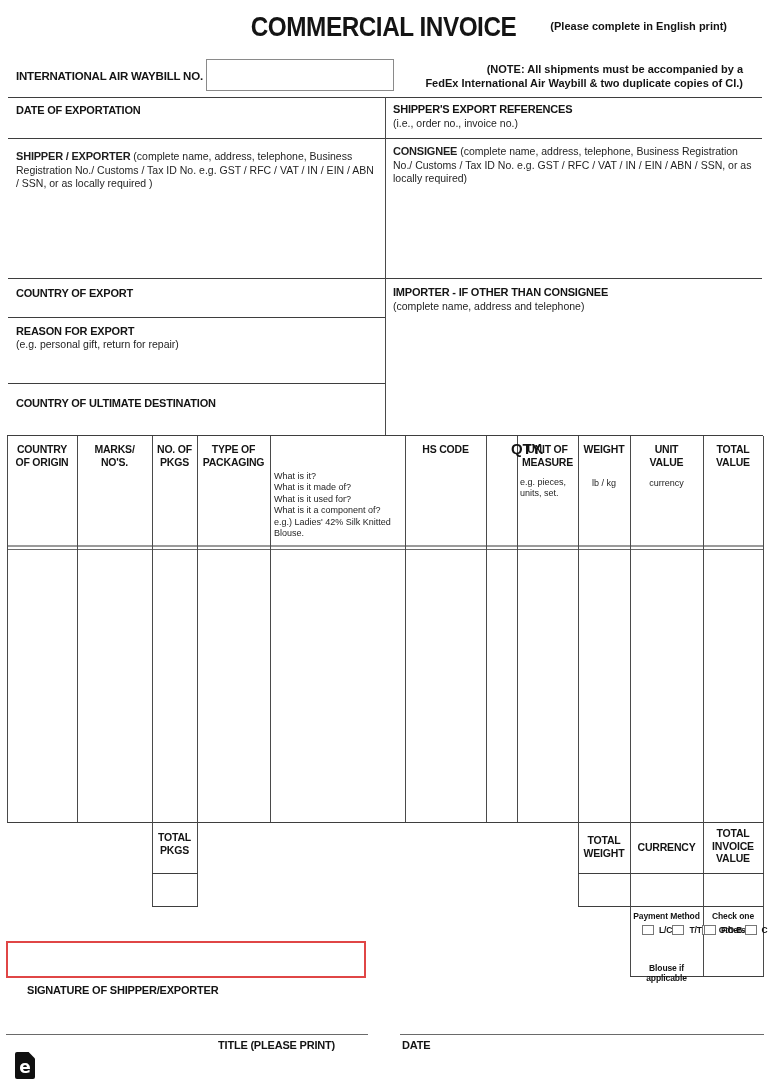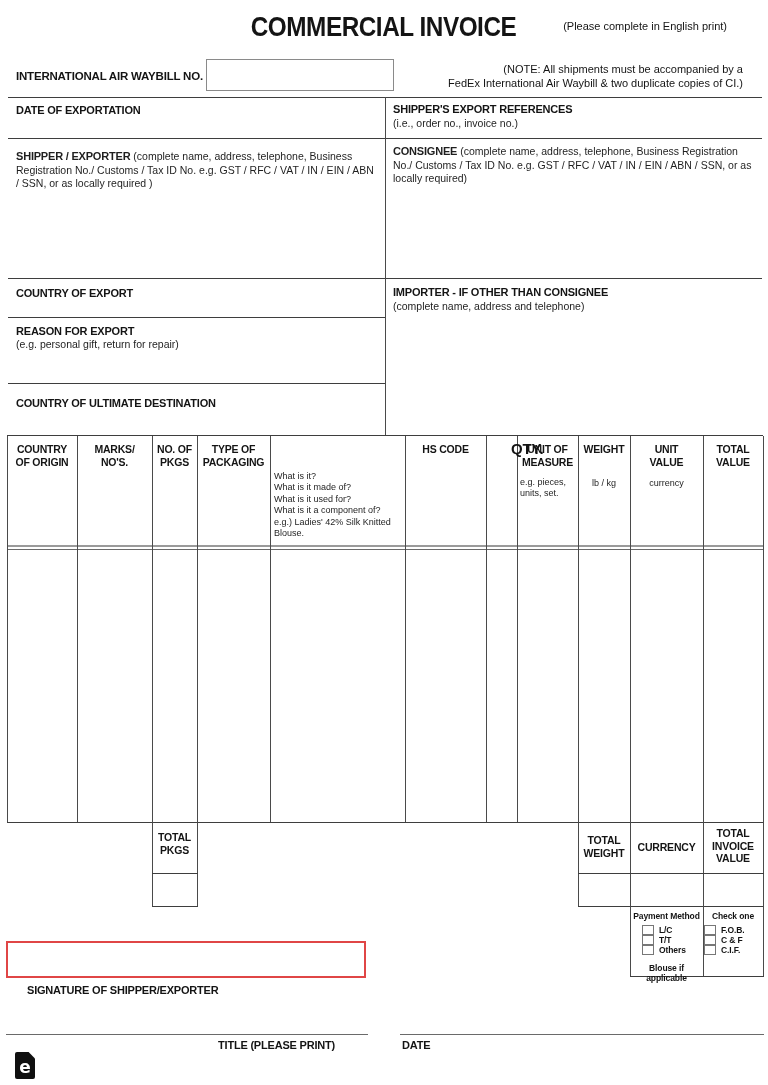--- a/index.html
+++ b/index.html
@@ -12,38 +12,38 @@
   .abs { position:absolute; }
   
   .hl { position:absolute; height:1px; background:#3e3e3e; }
   .vl { position:absolute; width:1px;  background:#4a4a4a; }
   .hl.gray { background:#9a9a9a; height:2px; }
   .hl.soft { background:#6a6a6a; }
   
   .title { position:absolute; left:0; right:0; top:12px; text-align:center;
            font-size:27px; font-weight:bold; letter-spacing:-0.5px; white-space:nowrap; }
   .title span { display:inline-block; transform:scaleX(0.9); }
-  .small { font-size:11px; line-height:14px; }
+  .small { font-size:11px; line-height:14px;font-weight:bold; }
   .lbl  { position:absolute; font-weight:bold; font-size:11px; letter-spacing:-0.2px; line-height:13px; }
   .hint { position:absolute; font-size:10.5px; line-height:13px; color:#1e1e1e; }
   .para { position:absolute; font-size:10.5px; line-height:13.5px; color:#1e1e1e; }
   .para b { font-size:11px; letter-spacing:-0.2px; }
   .pre { white-space: pre-line; }
   .right { text-align:right; }
   .th { position:absolute; top:443px; text-align:center; font-weight:bold; font-size:10.5px;
         line-height:12.5px; letter-spacing:-0.2px; white-space:pre-line; }
   .thhint { position:absolute; font-size:9px; line-height:11.4px; white-space:pre-line; color:#1e1e1e; }
   .tot { position:absolute; text-align:center; font-weight:bold; font-size:10.5px;
          line-height:13px; letter-spacing:-0.2px; white-space:pre-line; }
   .box { position:absolute; border:1px solid #8a8a8a; background:#fff; }
   .redbox { position:absolute; border:2px solid #e04646; background:transparent; }
   .fill { position:absolute; cursor:text; }
   
   .pm-title { position:absolute; font-weight:bold; font-size:8.5px; text-align:center; letter-spacing:-0.1px; }
-  .pm-rows { position:absolute; display:flex; flex-direction:column; }
+  .pm-rows { position:absolute; display:flex; flex-direction:row;align-items:center; }
   .pm-row { display:flex; align-items:center; height:10px; }
   .pm-row + .pm-row { margin-top:0; }
   .cb { width:12px; height:10px; border:1px solid #777; background:#fff; display:inline-block; margin-top:-1px; }
   .cb-label { font-weight:bold; font-size:8.5px; margin-left:5px; white-space:nowrap; letter-spacing:-0.1px; }
   
   .elogo { position:absolute; left:15px; top:1052px; width:20px; height:27px; background:#101010;
            clip-path: polygon(0 0, 68% 0, 100% 24%, 100% 100%, 0 100%); border-radius:2px;
            display:flex; align-items:center; justify-content:center; }
   .elogo span { color:#fff; font-weight:bold; font-size:17px; font-family:"DejaVu Sans", sans-serif;
                 line-height:1; margin-top:3px; }

